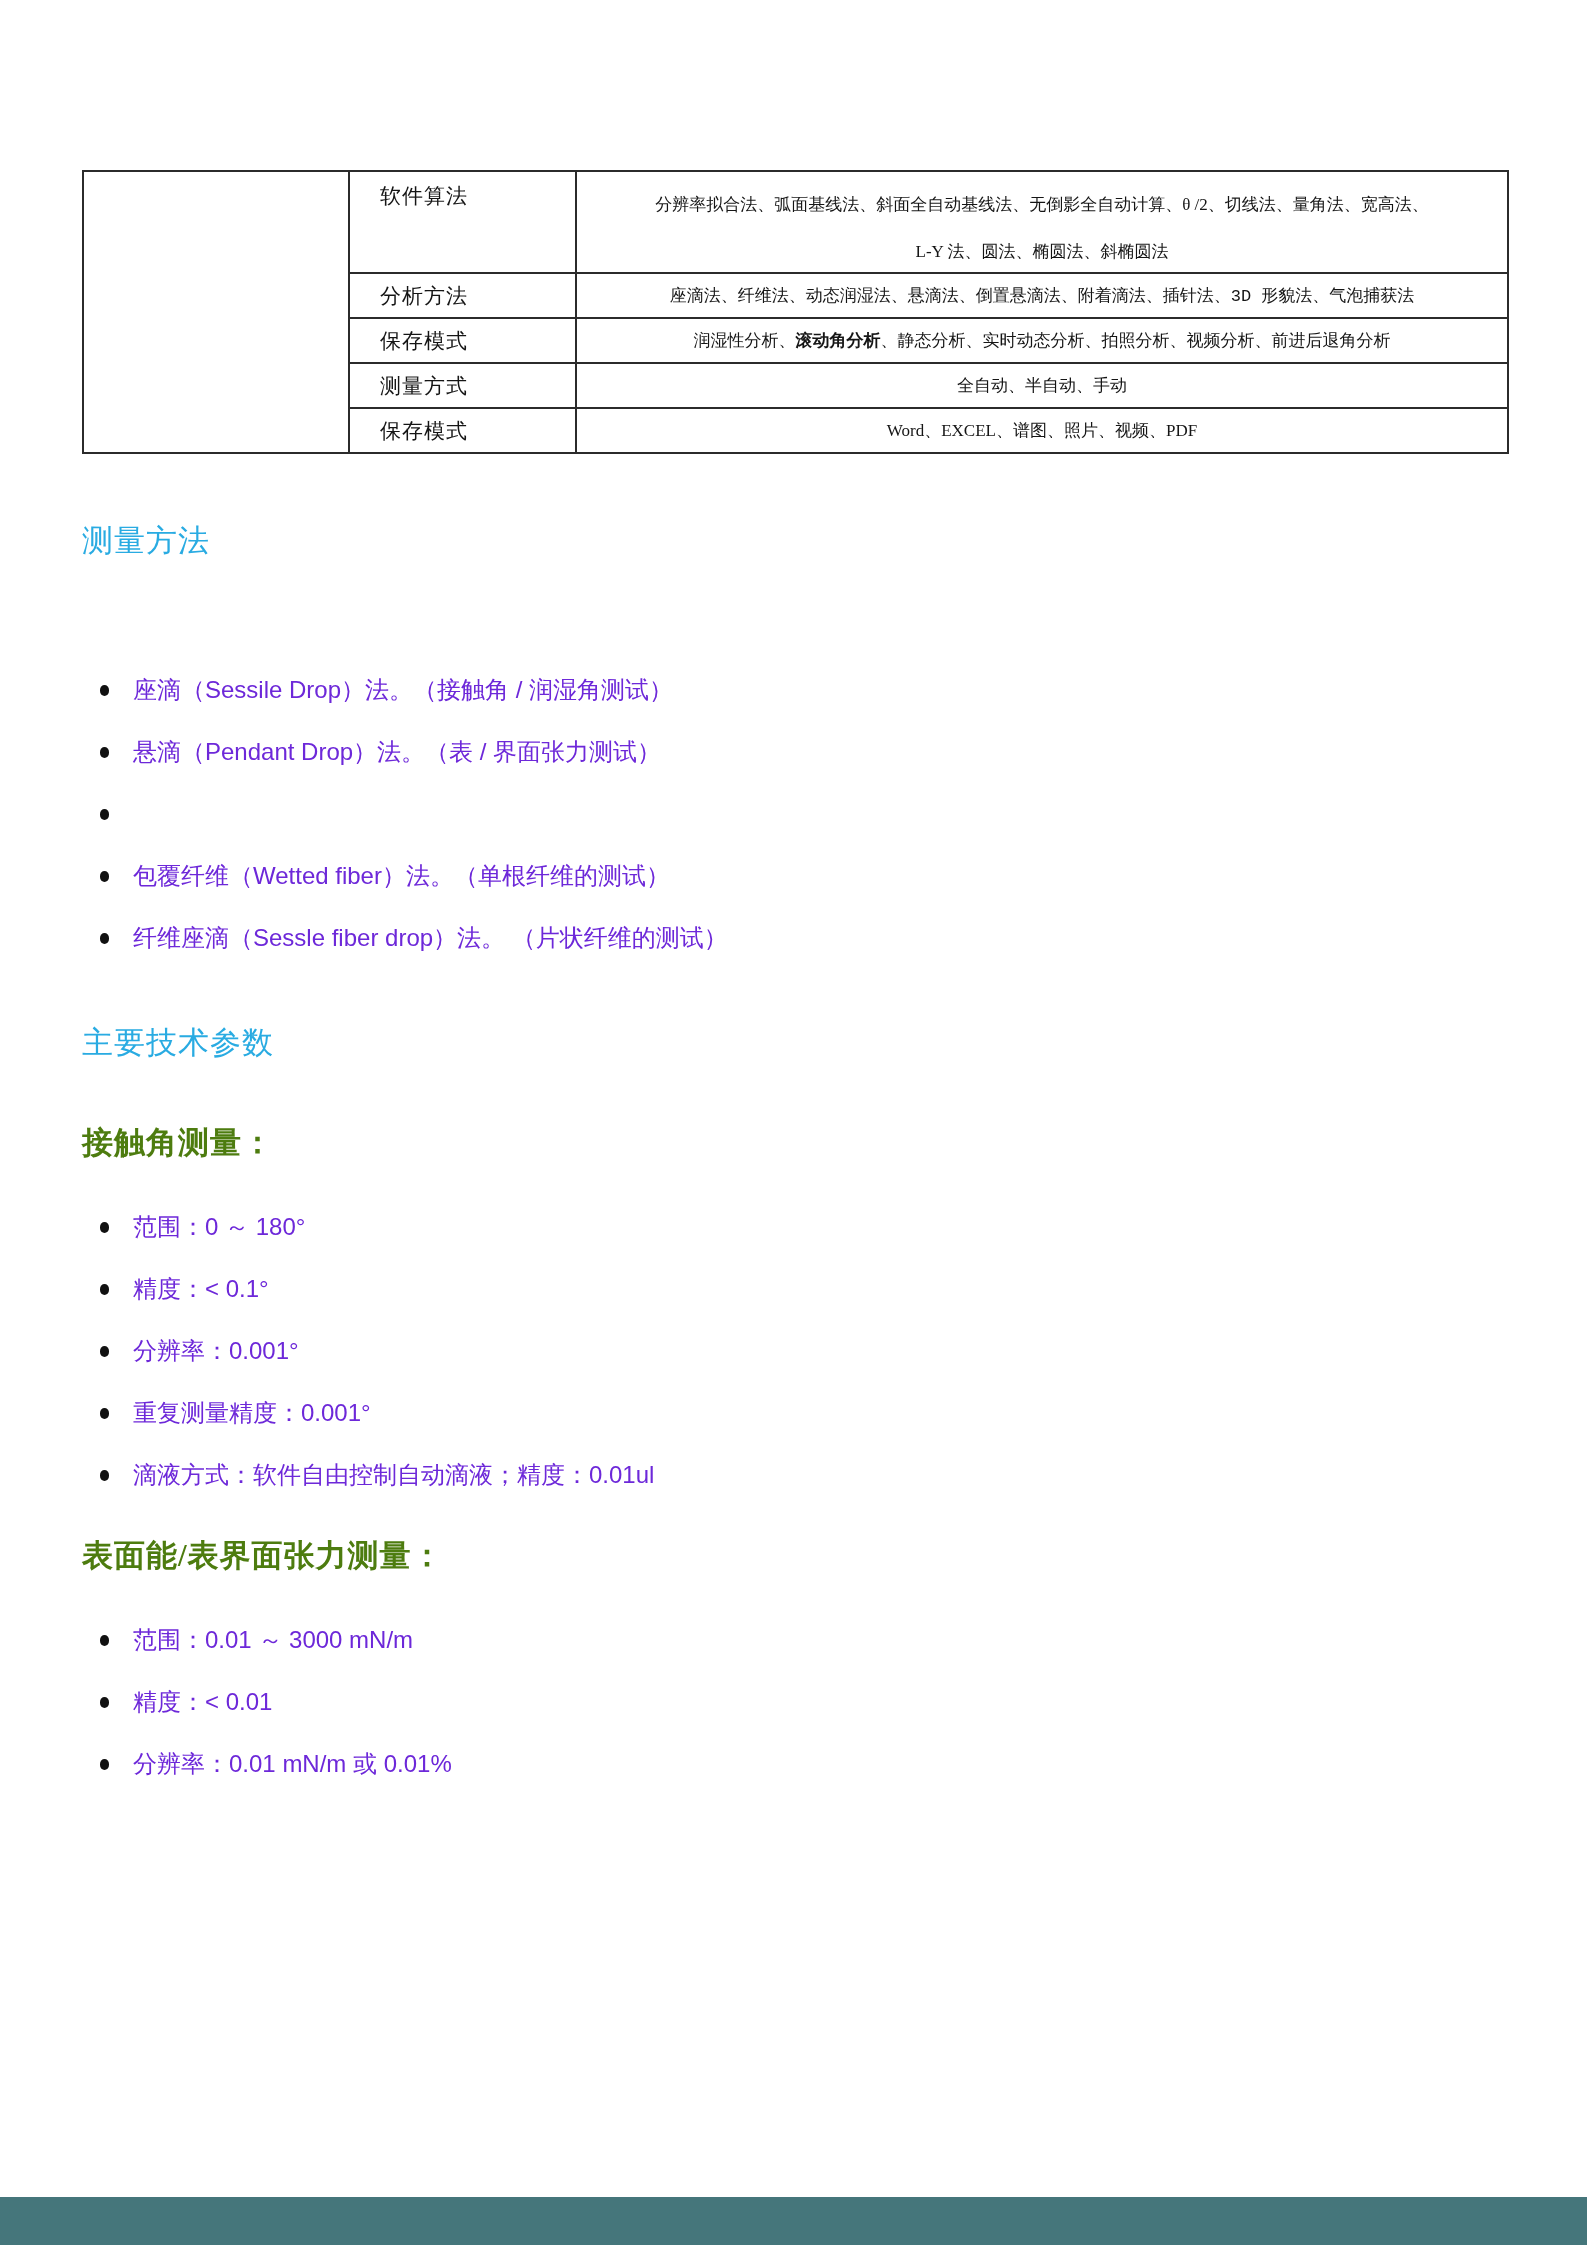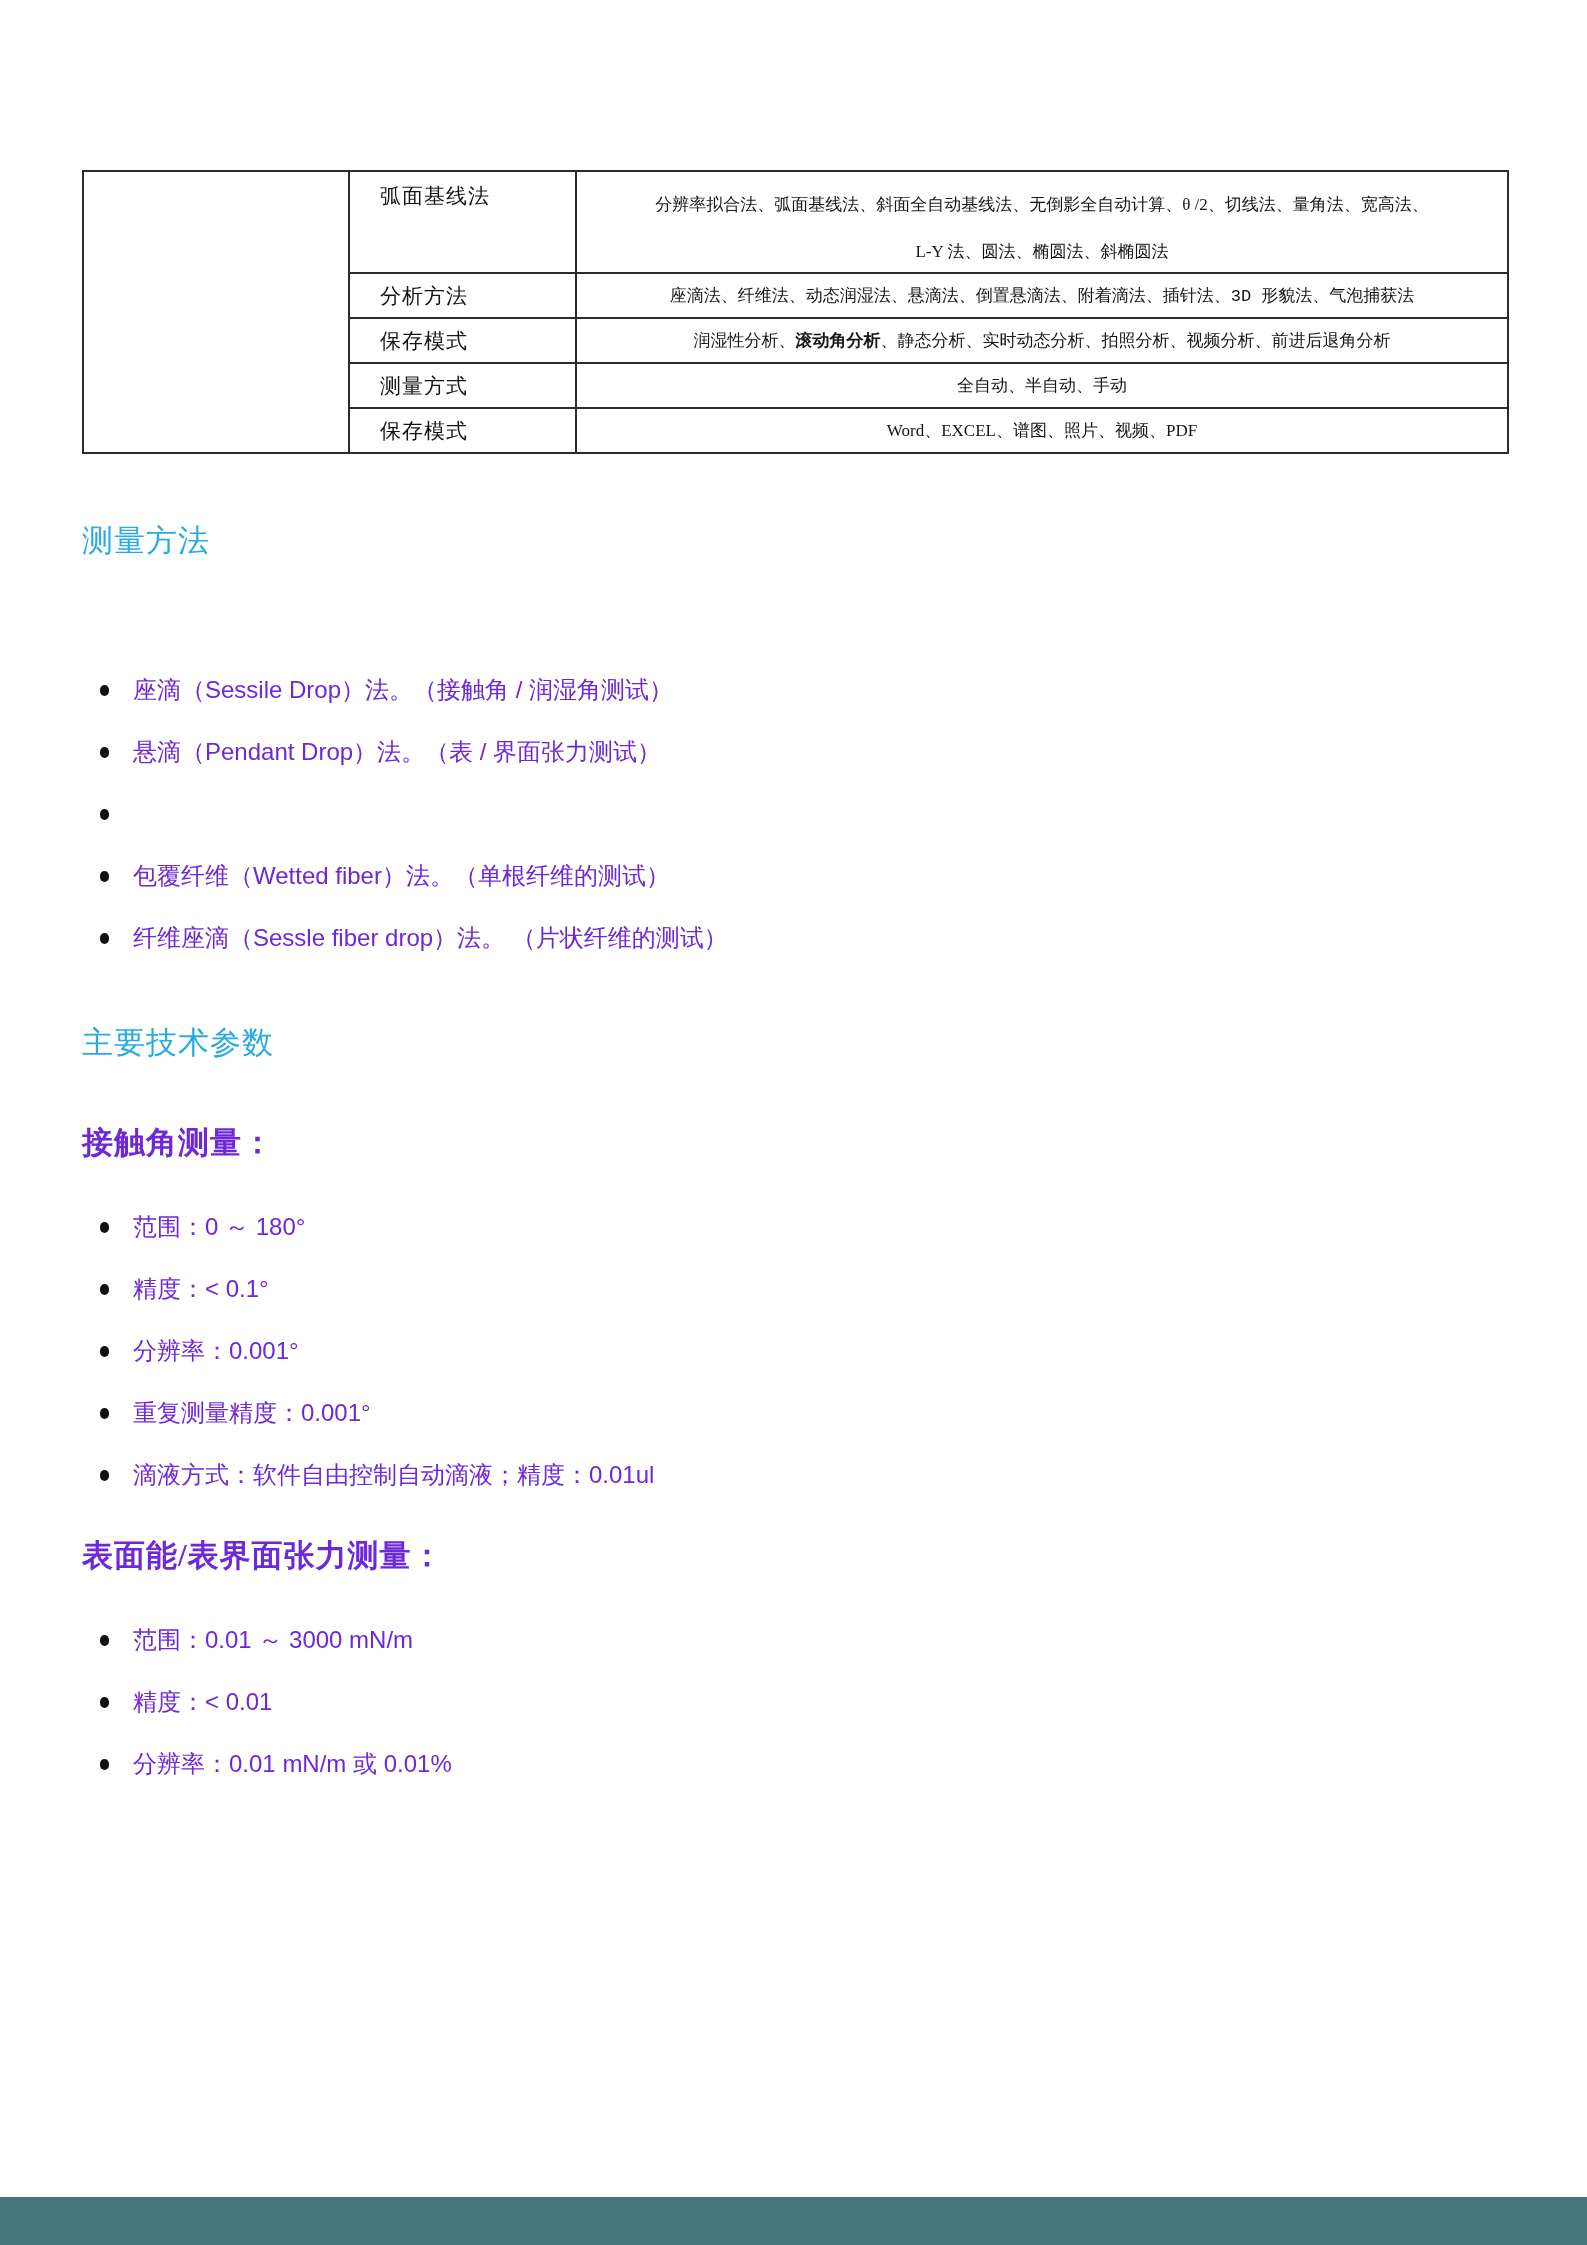--- a/index.html
+++ b/index.html
@@ -47,21 +47,21 @@
 
   
   .h-accent{
     position:absolute;left:82px;
     font-family:"Liberation Serif",serif;font-weight:400;
     font-size:31px;color:var(--accent);letter-spacing:1px;
   }
   .h-black{
     position:absolute;left:82px;
     font-family:"Liberation Serif",serif;font-weight:bold;
-    font-size:31px;color:#6d28d9;letter-spacing:1px;
+    font-size:31px;color:#4d7c0f;letter-spacing:1px;
   }
   #h-methods{top:520px;}
   #h-params{top:1022px;}
   #h-contact-angle{top:1122px;}
   #h-surface-tension{top:1535px;}
 
   
   ul.bullets{
     position:absolute;left:82px;list-style:none;
   }
@@ -91,21 +91,21 @@
 
   <table class="spec-table">
     <colgroup>
       <col style="width:266px">
       <col style="width:227px">
       <col style="width:932px">
     </colgroup>
     <tbody>
       <tr class="r1">
         <td class="c-empty" rowspan="5"></td>
-        <td class="c-label top">弧面基线法</td>
+        <td class="c-label top">软件算法</td>
         <td class="c-value two-line">
           <div class="vline1">分辨率拟合法、弧面基线法、斜面全自动基线法、无倒影全自动计算、θ /2、切线法、量角法、宽高法、</div>
           <div class="vline2">L-Y 法、圆法、椭圆法、斜椭圆法</div>
         </td>
       </tr>
       <tr class="r2">
         <td class="c-label">分析方法</td>
         <td class="c-value">座滴法、纤维法、动态润湿法、悬滴法、倒置悬滴法、附着滴法、插针法、3D 形貌法、气泡捕获法</td>
       </tr>
       <tr class="r3">

